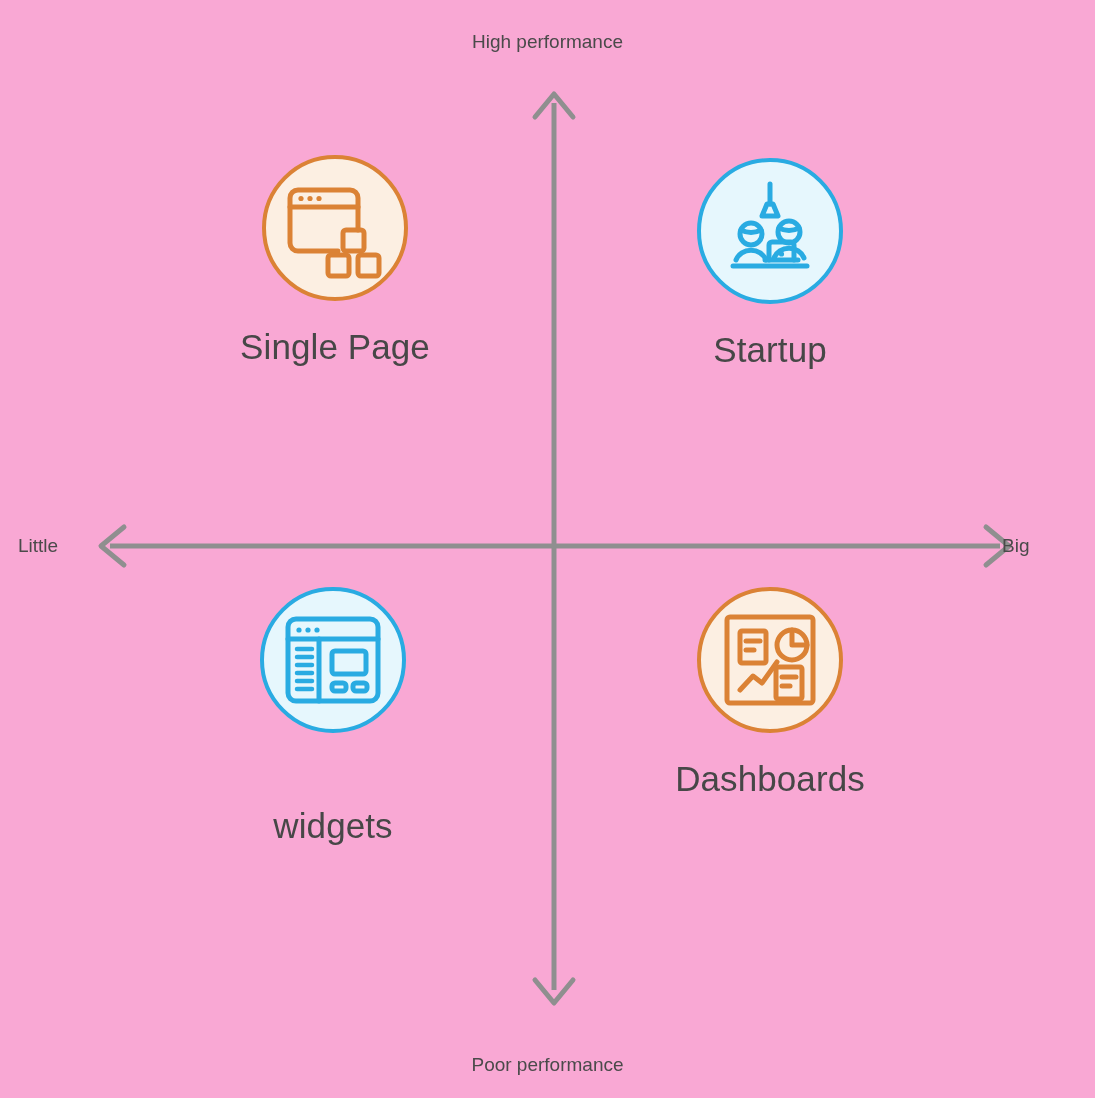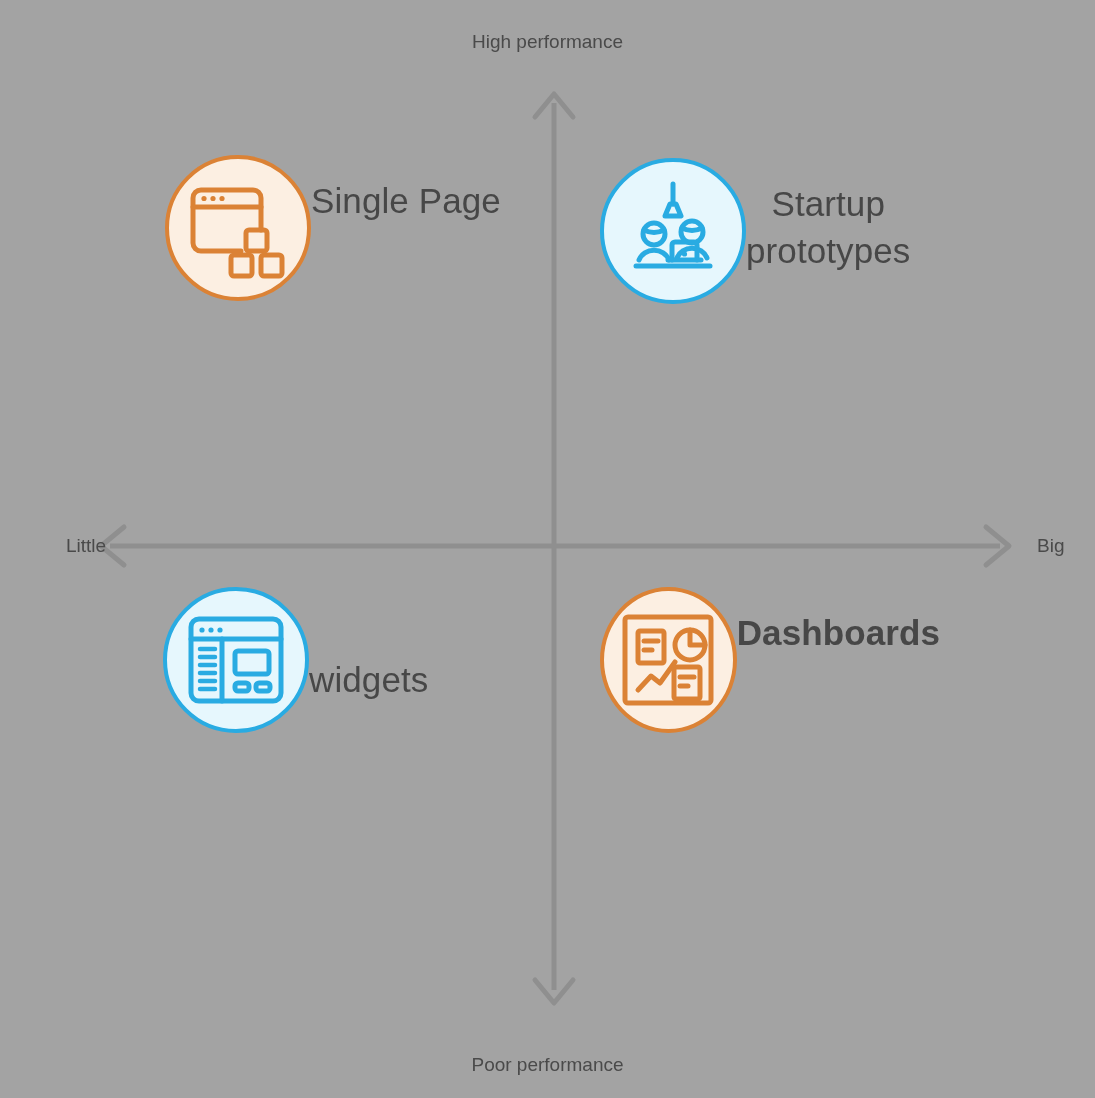--- a/index.html
+++ b/index.html
@@ -7,21 +7,21 @@
     padding: 0;
     background: #ffffff;
   }
   body {
     font-family: "Liberation Sans", sans-serif;
   }
   #canvas {
     position: relative;
     width: 1095px;
     height: 1098px;
-    background: #a3a3a3;
+    background: #f9a8d4;
     overflow: hidden;
   }
 
   
   .axis-svg {
     position: absolute;
     left: 0;
     top: 0;
     width: 1095px;
     height: 1098px;
@@ -44,39 +44,38 @@
   }
   .axis-label-bottom {
     left: 0;
     right: 0;
     top: 1053px;
     text-align: center;
   }
   .axis-label-left {
     left: 18px;
     top: 534px;
-    margin-left: 48px;
   }
   .axis-label-right {
-    left: 1037px;
+    left: 1002px;
     top: 534px;
   }
 
   
   .quadrant {
     position: absolute;
     width: 340px;
     display: flex;
-    flex-direction: row;
-    align-items: flex-start;
+    flex-direction: column;
+    align-items: center;
   }
   .q-tl { left: 165px; top: 155px; }
   .q-tr { left: 600px; top: 158px; }
   .q-bl { left: 163px; top: 587px; }
-  .q-br { left: 600px; top: 587px; font-weight: bold; }
+  .q-br { left: 600px; top: 587px; }
 
   .icon-circle {
     width: 146px;
     height: 146px;
     border-radius: 50%;
     box-sizing: border-box;
     display: flex;
     align-items: center;
     justify-content: center;
   }
@@ -167,21 +166,20 @@
           <path d="M54 84 V69 a3 3 0 0 1 3 -3 H76 a3 3 0 0 1 3 3 V84"></path>
           <path d="M50 84 H83"></path>
 
           <line x1="18" y1="90" x2="92" y2="90"></line>
         </g>
         <circle cx="66.5" cy="78" r="2.6" fill="#29ABE2"></circle>
       </svg>
     </div>
     <div class="quad-label">
       <span>Startup</span><br>
-      <span>prototypes</span>
     </div>
   </div>
 
   <div class="quadrant q-bl">
     <div class="icon-circle blue">
       <svg width="110" height="110" viewBox="0 0 110 110">
         <g fill="none" stroke="#29ABE2" stroke-width="5" stroke-linecap="round" stroke-linejoin="round">
 
           <rect x="10" y="14" width="90" height="82" rx="8"></rect>
 

